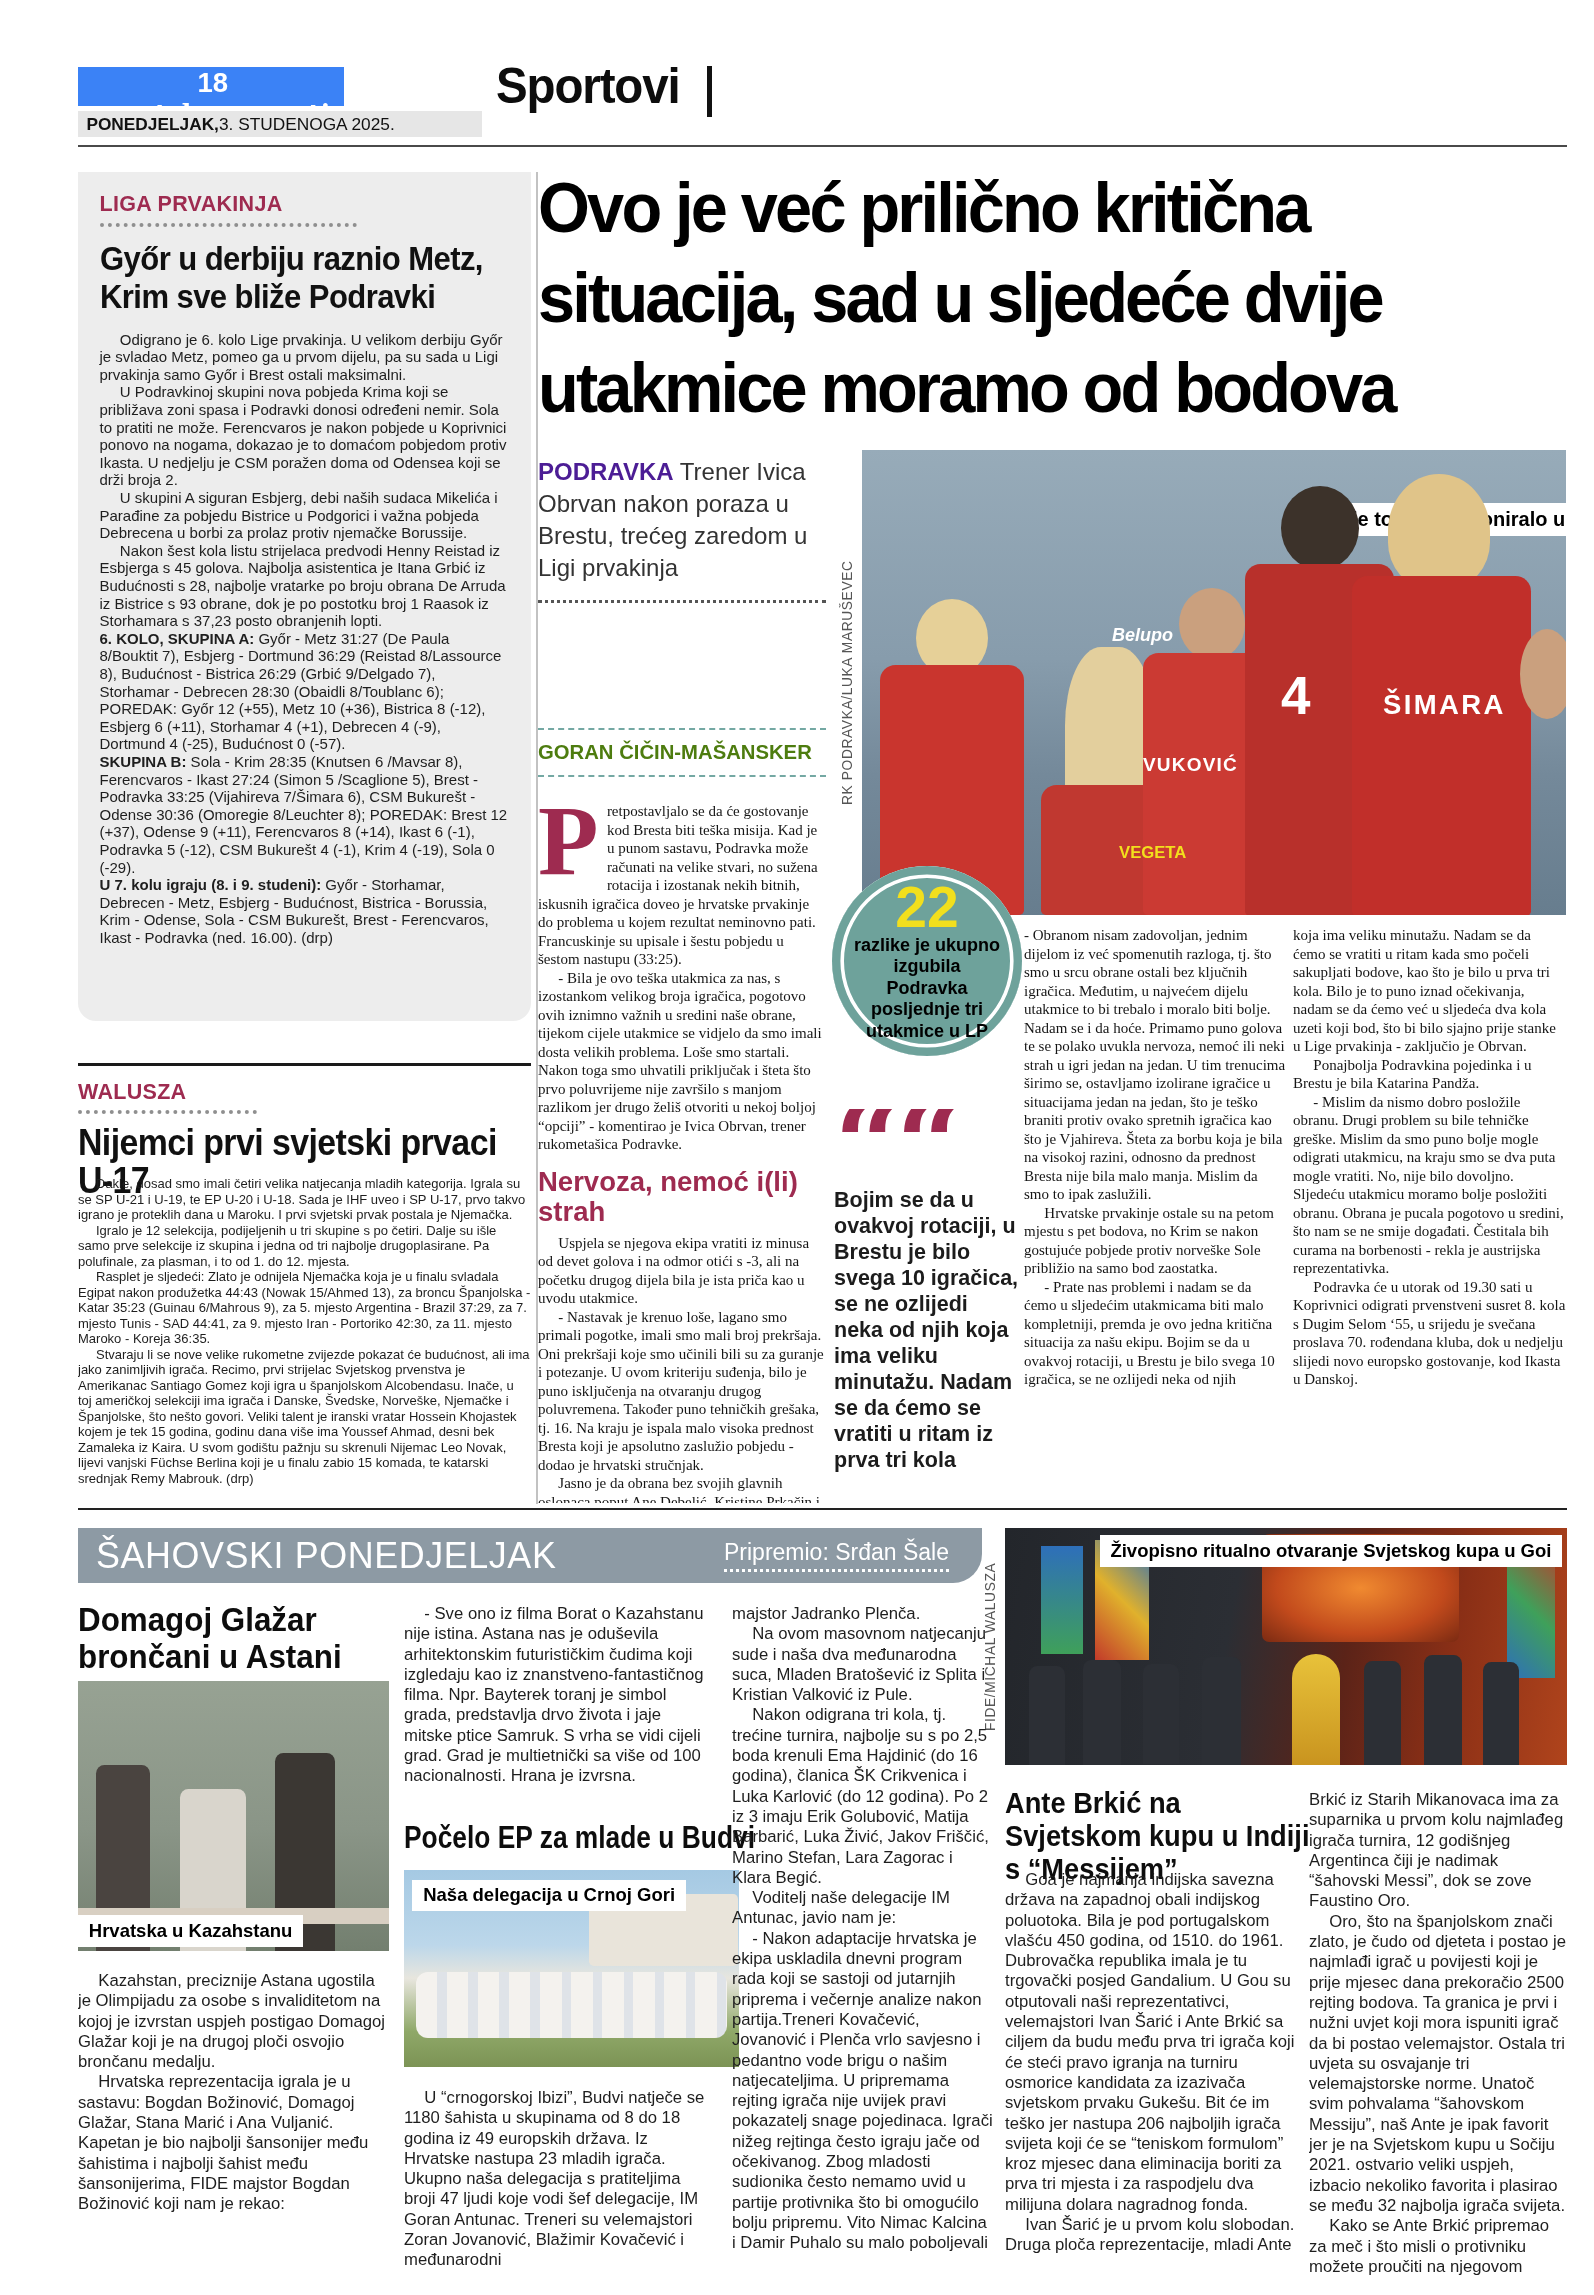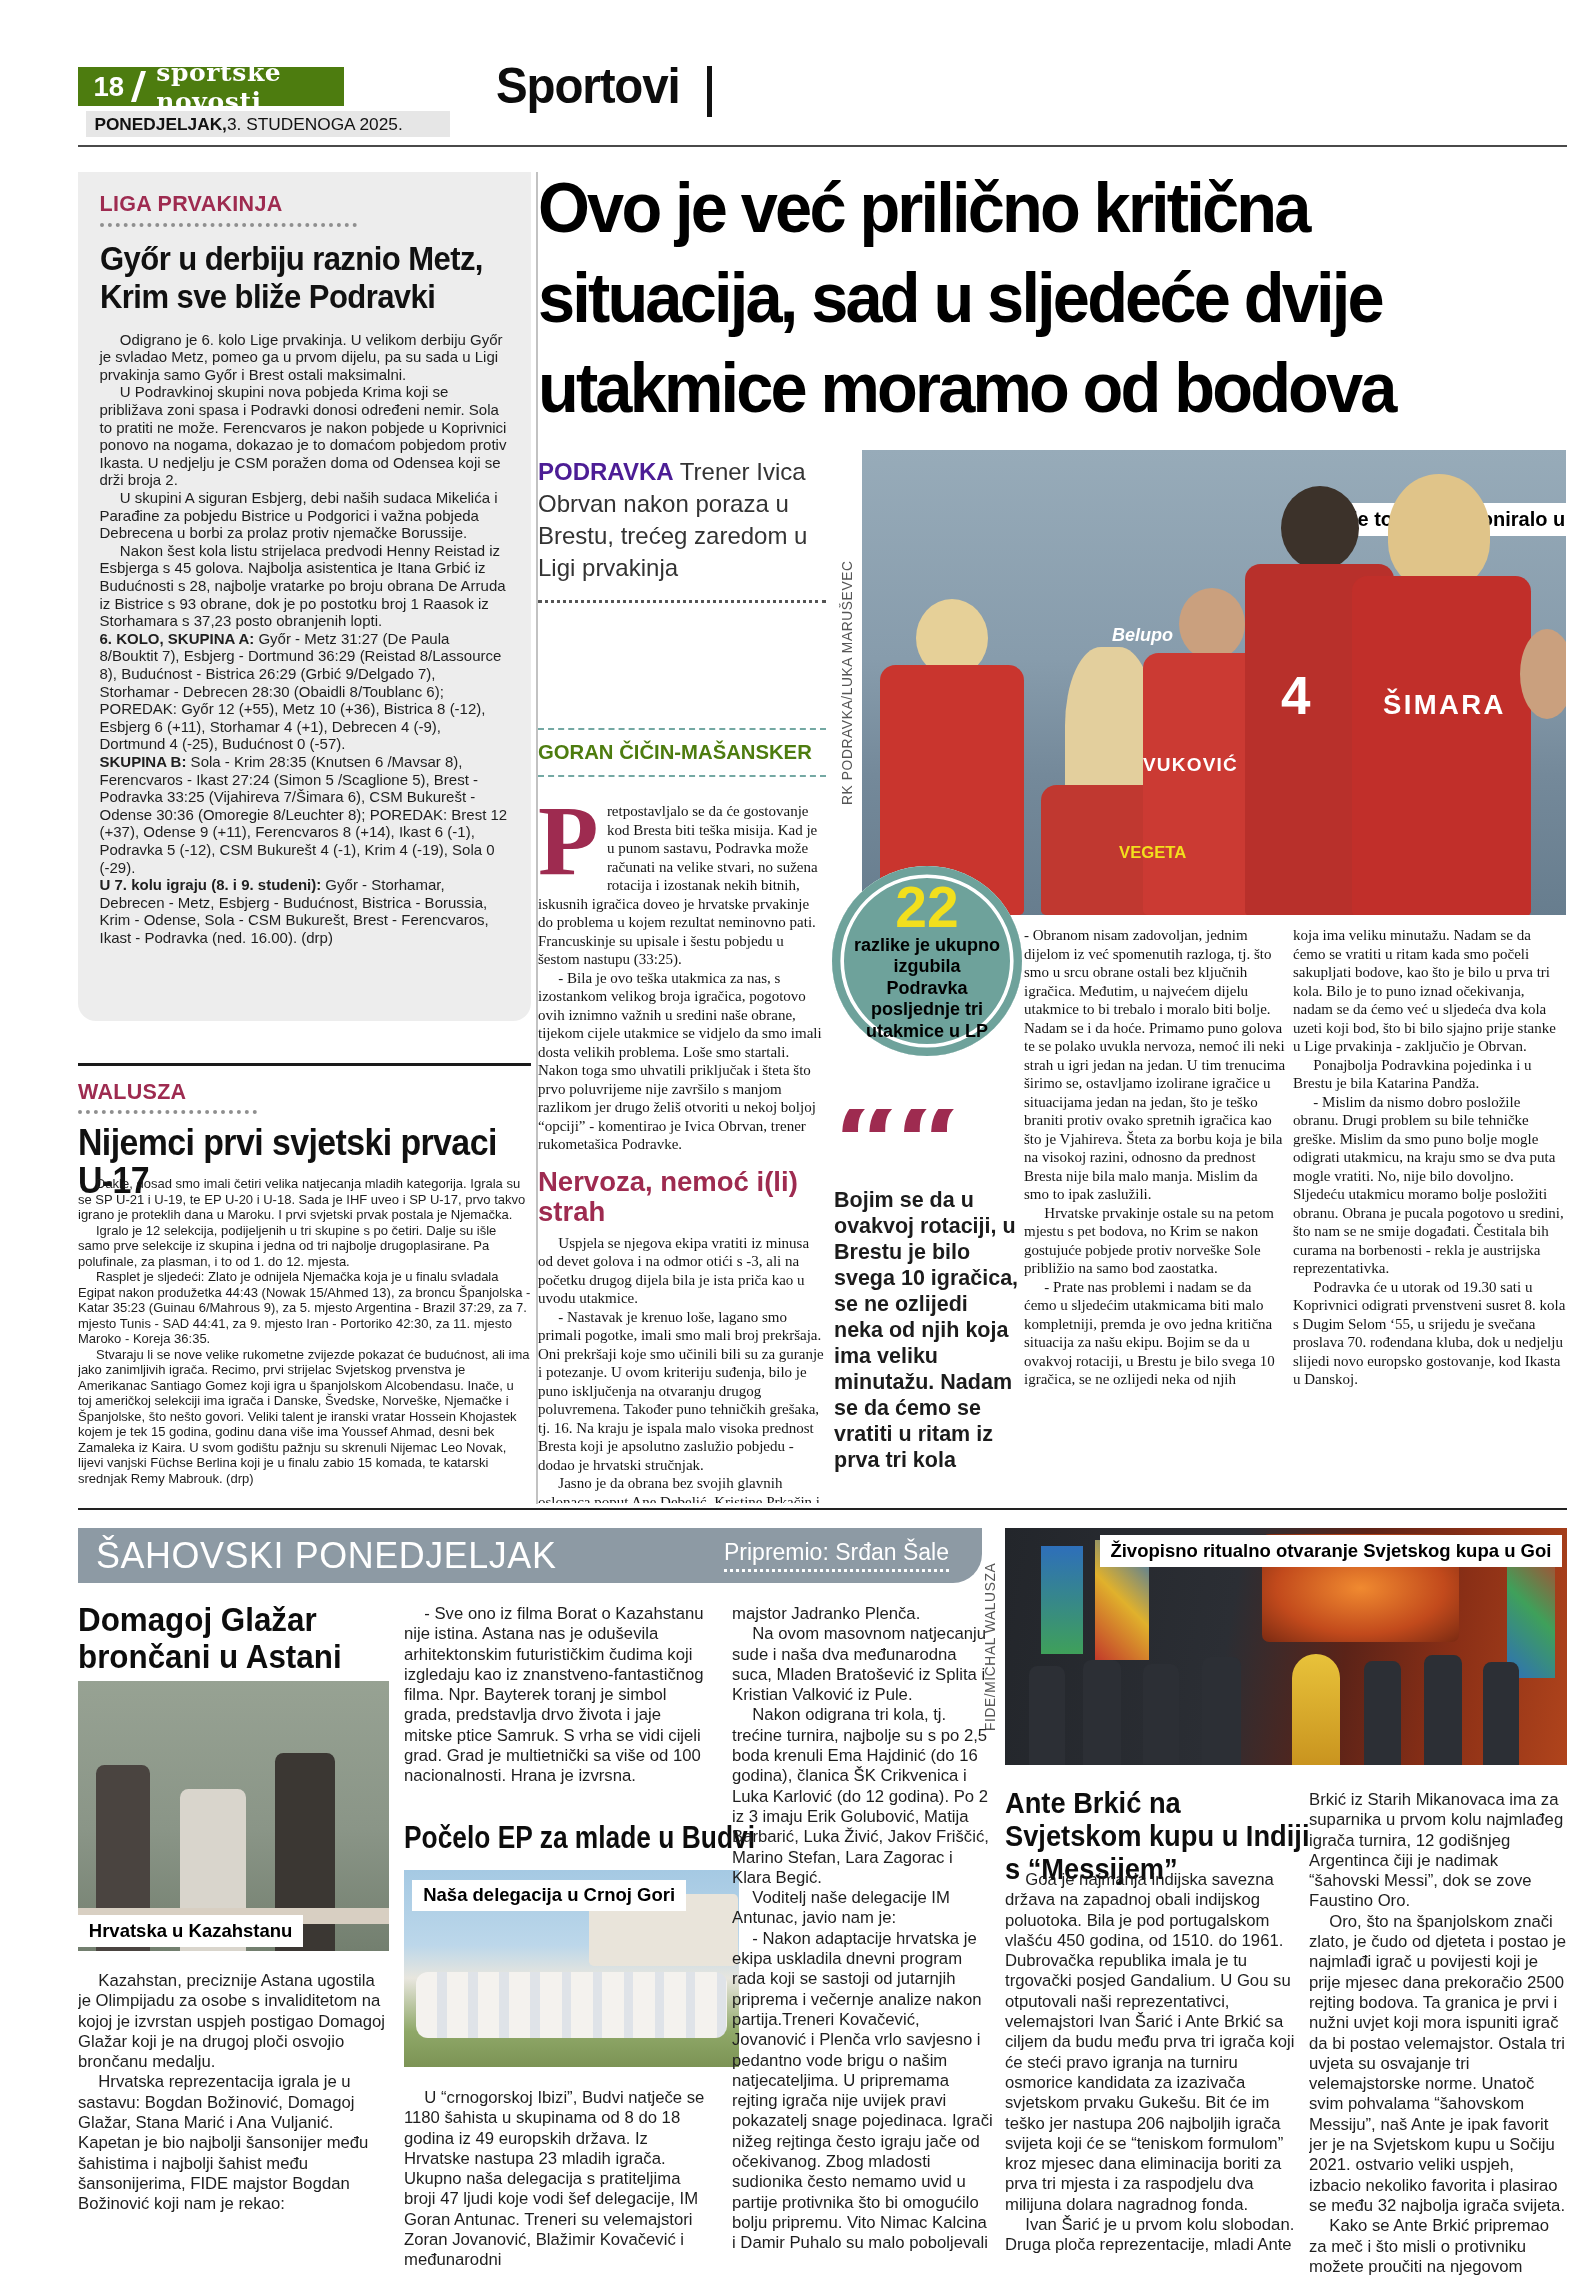--- a/index.html
+++ b/index.html
@@ -2,21 +2,21 @@
 <html style="font-size:9.6px"><head>
 <meta charset="utf-8">
 <style>
   html,body{margin:0;padding:0;background:#fff;}
   *{box-sizing:border-box;}
   .page{position:relative;width:1595px;height:2295px;background:#fff;overflow:hidden;
         font-family:"Liberation Sans",sans-serif;color:#1a1a1a;}
   .abs{position:absolute;}
   .sx{transform-origin:left top;}
   
-  .logo{background:#4d7c0f;display:flex;align-items:center;color:#fff;}
+  .logo{background:#3b82f6;display:flex;align-items:center;color:#fff;flex-direction:column;}
   .logo .num{font-size:27.5px;font-weight:bold;padding:0 12px 0 15.5px;}
   .logo .slash{width:6px;height:31px;background:#fff;transform:skewX(-18deg);margin-right:15.5px;}
   .logo .brand{font-family:"DejaVu Serif",serif;font-weight:bold;font-size:25px;letter-spacing:0.6px;}
   .datebar{background:#e6e6e6;display:flex;align-items:center;font-size:17.3px;padding-left:8.4px;color:#111;}
   .sectiontitle{font-size:50px;font-weight:800;letter-spacing:-1.2px;color:#0d0d0d;}
   .hrule{background:#4a4a4a;}
   .vrule{background:#c2c2c2;}
   
   .kicker{color:#9e2b50;font-weight:800;font-size:21.5px;letter-spacing:0.3px;}
   .dotted{border-bottom:4.2px dotted #8f8f8f;height:0;}
@@ -80,21 +80,21 @@
 </head>
 <body>
 
 <div class="page">
 
   <div class="abs logo" style="left:78px;top:67px;width:266px;height:39px;">
     <span class="num">18</span>
     <span class="slash"></span>
     <span class="brand">sportske novosti</span>
   </div>
-  <div class="abs datebar" style="left:78px;top:111px;width:364px;height:26px;margin-left:8px;">
+  <div class="abs datebar" style="left:78px;top:111px;width:404px;height:26px;">
     <b>PONEDJELJAK,</b>
     <span> 3. STUDENOGA 2025.</span>
   </div>
   <div class="abs sectiontitle sx" style="left:496px;top:57px;transform:scaleX(.95);">Sportovi</div>
   <div class="abs" style="left:707px;top:66px;width:5.4px;height:51px;background:#111;"></div>
   <div class="abs hrule" style="left:78px;top:145px;width:1489px;height:1.8px;"></div>
   <div class="abs vrule" style="left:536px;top:172px;width:1.8px;height:1332px;"></div>
 
   <div class="abs graybox" style="left:78px;top:172px;width:453px;height:849px;">
     <div class="kicker">LIGA PRVAKINJA</div>

